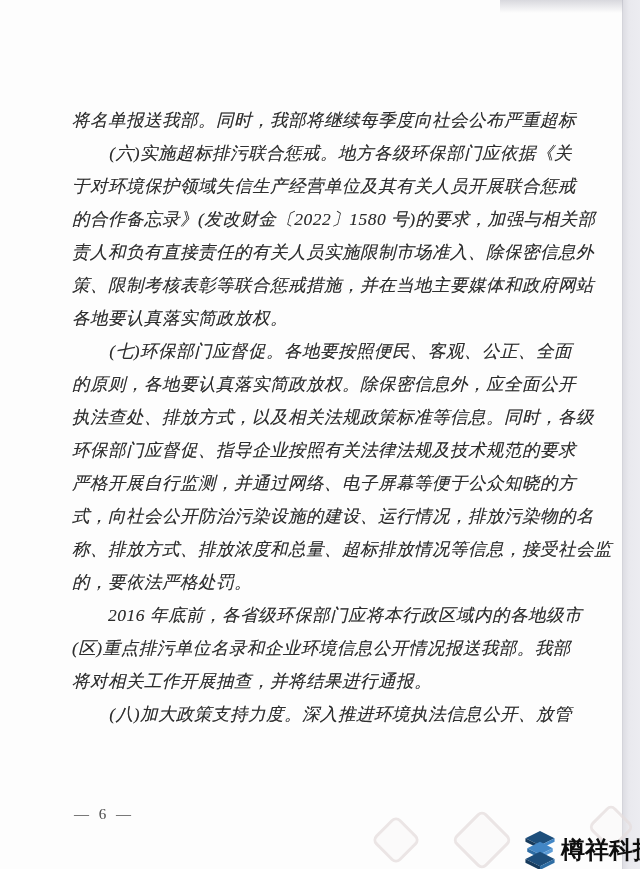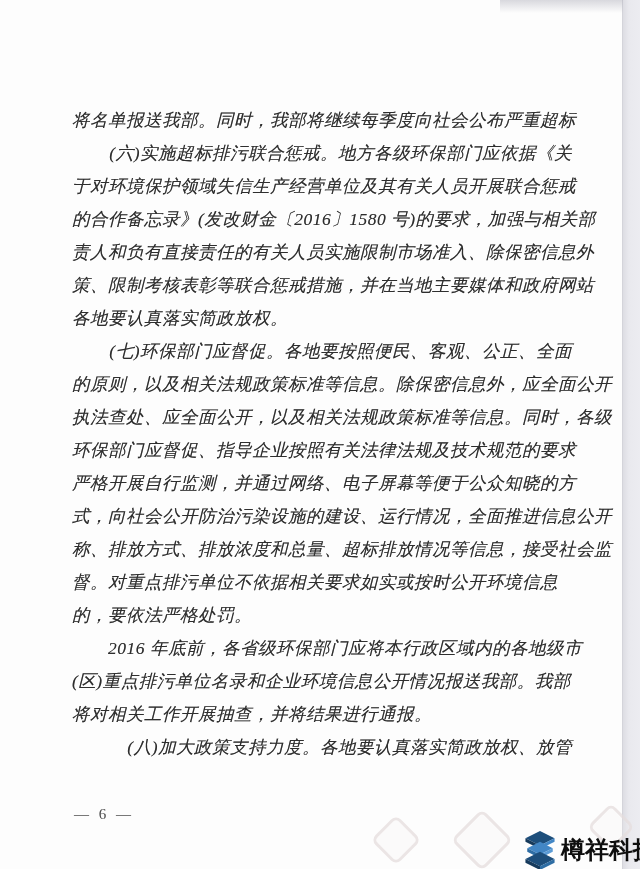--- a/index.html
+++ b/index.html
@@ -80,37 +80,36 @@
 <div class="page">
 
   <div class="scan-edge-right"></div>
   <div class="scan-edge-top"></div>
 
   <div class="text-block">
 
   <div class="line">将名单报送我部。同时，我部将继续每季度向社会公布严重超标</div>
       <div class="line indent">(六)实施超标排污联合惩戒。地方各级环保部门应依据《关</div>
       <div class="line">于对环境保护领域失信生产经营单位及其有关人员开展联合惩戒</div>
-      <div class="line">的合作备忘录》(发改财金〔2016〕1580 号)的要求，加强与相关部</div>
+      <div class="line">的合作备忘录》(发改财金〔2022〕1580 号)的要求，加强与相关部</div>
       <div class="line">责人和负有直接责任的有关人员实施限制市场准入、除保密信息外</div>
       <div class="line">策、限制考核表彰等联合惩戒措施，并在当地主要媒体和政府网站</div>
       <div class="line">各地要认真落实简政放权。</div>
       <div class="line indent">(七)环保部门应督促。各地要按照便民、客观、公正、全面</div>
-      <div class="line">的原则，以及相关法规政策标准等信息。除保密信息外，应全面公开</div>
-      <div class="line">执法查处、应全面公开，以及相关法规政策标准等信息。同时，各级</div>
+      <div class="line">的原则，各地要认真落实简政放权。除保密信息外，应全面公开</div>
+      <div class="line">执法查处、排放方式，以及相关法规政策标准等信息。同时，各级</div>
       <div class="line">环保部门应督促、指导企业按照有关法律法规及技术规范的要求</div>
       <div class="line">严格开展自行监测，并通过网络、电子屏幕等便于公众知晓的方</div>
-      <div class="line">式，向社会公开防治污染设施的建设、运行情况，全面推进信息公开</div>
+      <div class="line">式，向社会公开防治污染设施的建设、运行情况，排放污染物的名</div>
       <div class="line">称、排放方式、排放浓度和总量、超标排放情况等信息，接受社会监</div>
-      <div class="line">督。对重点排污单位不依据相关要求如实或按时公开环境信息</div>
       <div class="line">的，要依法严格处罚。</div>
       <div class="line indent">2016 年底前，各省级环保部门应将本行政区域内的各地级市</div>
       <div class="line">(区)重点排污单位名录和企业环境信息公开情况报送我部。我部</div>
       <div class="line">将对相关工作开展抽查，并将结果进行通报。</div>
-      <div class="line indent">(八)加大政策支持力度。各地要认真落实简政放权、放管</div>
+      <div class="line indent">(八)加大政策支持力度。深入推进环境执法信息公开、放管</div>
     </div>
 
   <div class="page-number">— 6 —</div>
 
   <div class="wm-diamond wm-1"></div>
   <div class="wm-diamond wm-2"></div>
   <div class="wm-diamond wm-3"></div>
 
   <div class="logo">
     <svg class="logo-icon" width="38" height="40" viewBox="0 0 40 44" aria-hidden="true">

